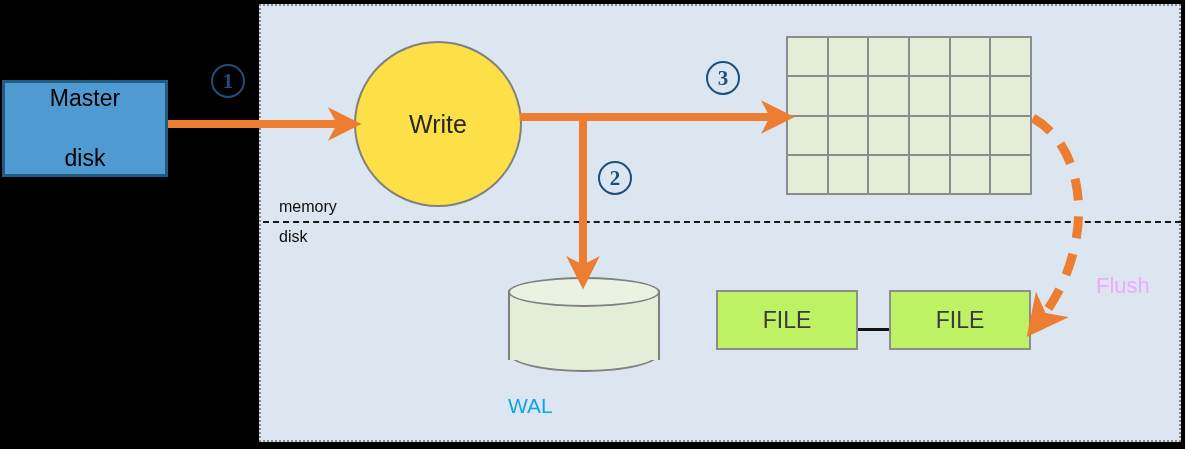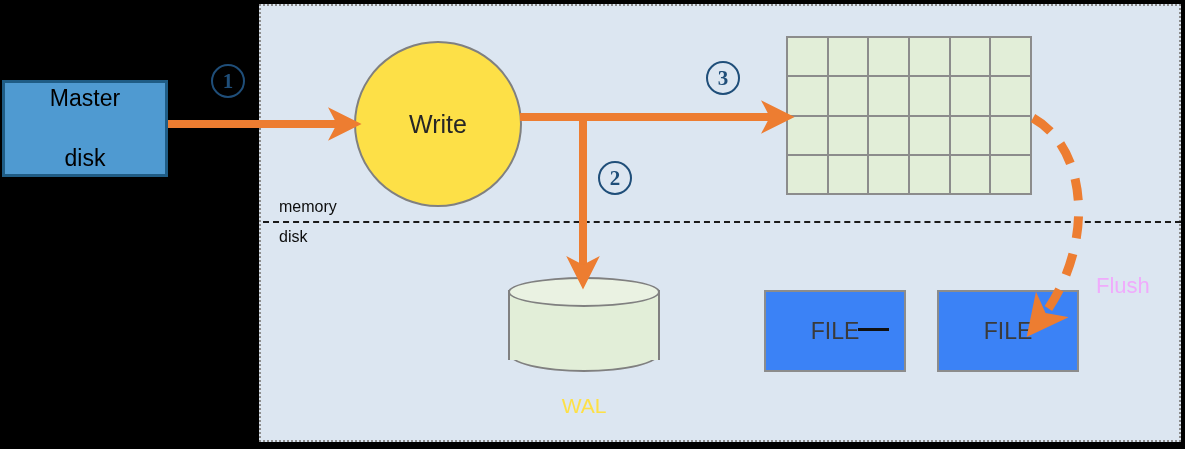--- a/index.html
+++ b/index.html
@@ -135,40 +135,39 @@
     border: 2px solid #808080;
     border-radius: 50%;
     background: #eaf2e2;
     box-sizing: border-box;
   }
   #wal-label {
     position: absolute;
     left: 508px;
     top: 394px;
     width: 152px;
-    text-align: center;
+    text-align: left;
     font-size: 21px;
-    color: #fde047;
+    color: #0ea5e9;
   }
 
   
   .file-box {
     position: absolute;
     top: 290px;
     width: 142px;
-    height: 82px;
-    background: #3b82f6;
+    height: 60px;
+    background: #bef264;
     border: 2px solid #8c8c8c;
     box-sizing: border-box;
     display: flex;
     align-items: center;
     justify-content: center;
     font-size: 23px;
     color: #3a3a3a;
-    margin-left: 48px;
   }
   #file-box-1 { left: 716px; }
   #file-box-2 { left: 889px; }
   #file-link {
     position: absolute;
     left: 858px;
     top: 328px;
     width: 31px;
     height: 0;
     border-top: 3px solid #111111;

